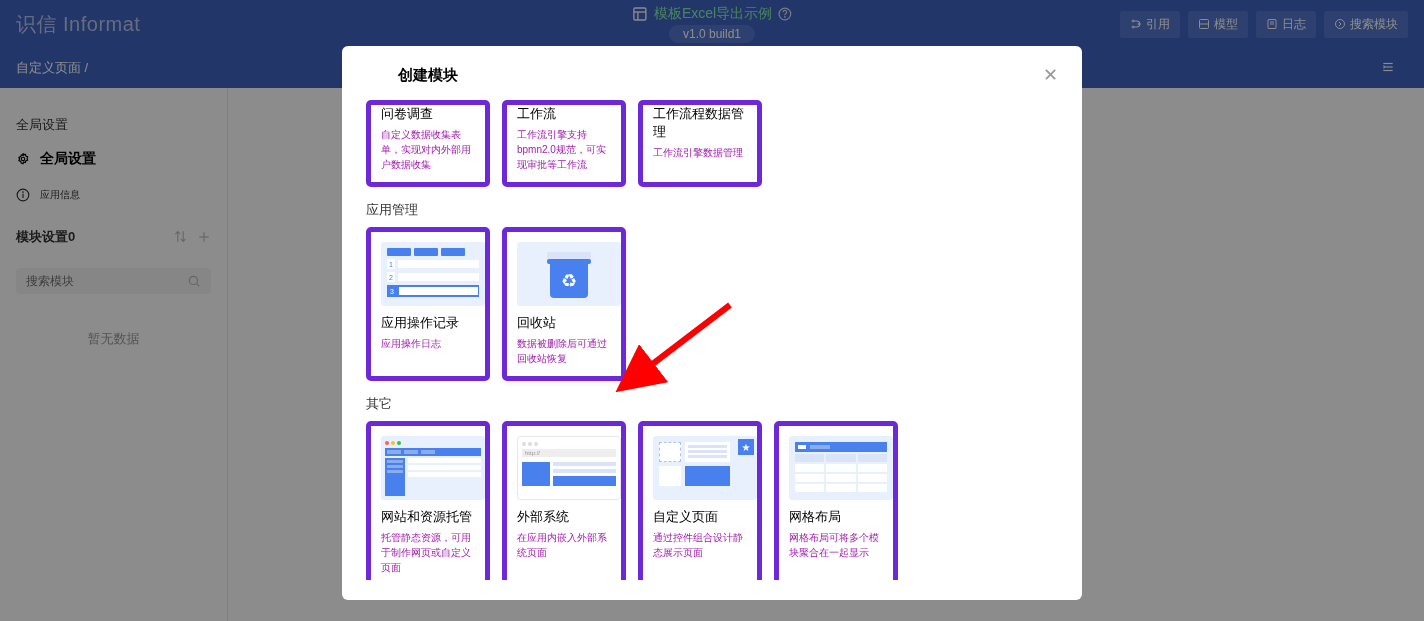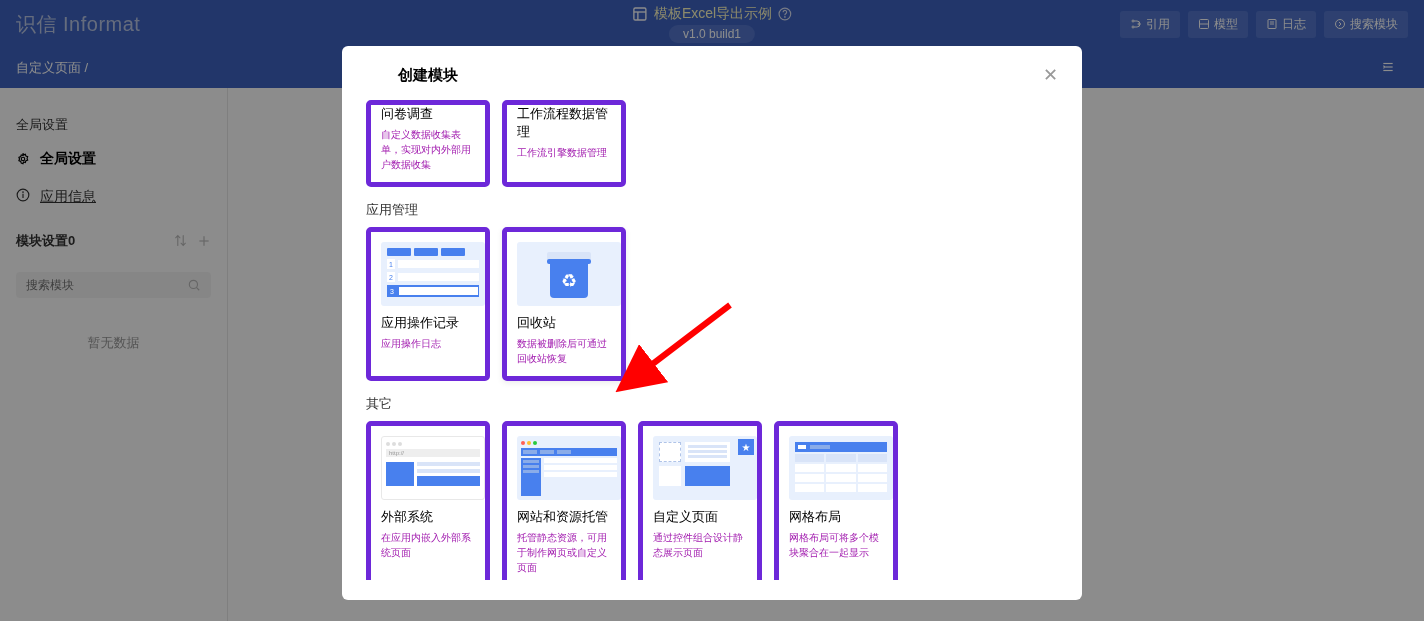--- a/index.html
+++ b/index.html
@@ -37,21 +37,21 @@
       display: flex;
       flex-direction: column;
       align-items: center;
       gap: 2px;
     }
     .app-title {
       display: flex;
       align-items: center;
       gap: 6px;
       font-size: 14px;
-      color: #fef9c3;
+      color: #86efac;
       font-weight: 500;
     }
     .title-icon {
       width: 16px;
       height: 16px;
     }
     .help-icon {
       width: 14px;
       height: 14px;
       opacity: 0.8;
@@ -127,26 +127,25 @@
     }
     .sidebar-item.active {
       font-weight: 700;
     }
     .sidebar-item svg {
       width: 14px;
       height: 14px;
     }
     .sidebar-info {
       display: flex;
-      align-items: flex-start;
+      align-items: center;
       gap: 10px;
       padding: 10px 16px;
-      font-size: 14px;
+      font-size: 10px;
       color: #333;
-      text-decoration: underline;
     }
     .module-header {
       display: flex;
       align-items: center;
       padding: 16px;
       font-size: 13px;
       color: #333;
       gap: 8px;
       font-weight: 600;
     }
@@ -699,20 +698,24 @@
     <div class="close-btn">✕</div>
   </div>
   <div class="modal-body">
 
     <div class="card-grid">
       <div class="card no-thumb">
         <div class="card-title">问卷调查</div>
         <div class="card-desc">自定义数据收集表单，实现对内外部用户数据收集</div>
       </div>
       <div class="card no-thumb">
+        <div class="card-title">工作流</div>
+        <div class="card-desc">工作流引擎支持bpmn2.0规范，可实现审批等工作流</div>
+      </div>
+      <div class="card no-thumb">
         <div class="card-title">工作流程数据管理</div>
         <div class="card-desc">工作流引擎数据管理</div>
       </div>
     </div>
 
     <div class="section-label" style="margin-top:14px">应用管理</div>
     <div class="card-grid">
       <div class="card">
         <div class="card-thumb thumb-log">
           <div class="log-header">
@@ -741,66 +744,66 @@
           <div class="recycle-bin"></div>
         </div>
         <div class="card-title">回收站</div>
         <div class="card-desc">数据被删除后可通过回收站恢复</div>
       </div>
     </div>
 
     <div class="section-label" style="margin-top:14px">其它</div>
     <div class="card-grid">
       <div class="card">
+        <div class="card-thumb thumb-web">
+          <div class="win-dots">
+              <span style="background:#ff5f56"></span>
+              <span style="background:#ffbd2e"></span>
+              <span style="background:#27c93f"></span>
+            </div>
+          <div class="web-nav">
+              <span></span>
+              <span></span>
+              <span></span>
+            </div>
+          <div class="web-body">
+            <div class="web-side">
+                <span></span>
+                <span></span>
+                <span></span>
+              </div>
+            <div class="web-main">
+                <span></span>
+                <span></span>
+                <span></span>
+              </div>
+          </div>
+        </div>
+        <div class="card-title">网站和资源托管</div>
+        <div class="card-desc">托管静态资源，可用于制作网页或自定义页面</div>
+      </div>
+      <div class="card">
         <div class="card-thumb thumb-external">
           <div class="win-dots">
               <span></span>
               <span></span>
               <span></span>
             </div>
           <div class="url-bar">http://</div>
           <div class="ext-body">
             <div class="ext-img"></div>
             <div class="ext-lines">
                 <span></span>
                 <span></span>
                 <span style="height:10px;background:#4880ee"></span>
               </div>
           </div>
         </div>
         <div class="card-title">外部系统</div>
         <div class="card-desc">在应用内嵌入外部系统页面</div>
-      </div>
-      <div class="card">
-        <div class="card-thumb thumb-web">
-          <div class="win-dots">
-              <span style="background:#ff5f56"></span>
-              <span style="background:#ffbd2e"></span>
-              <span style="background:#27c93f"></span>
-            </div>
-          <div class="web-nav">
-              <span></span>
-              <span></span>
-              <span></span>
-            </div>
-          <div class="web-body">
-            <div class="web-side">
-                <span></span>
-                <span></span>
-                <span></span>
-              </div>
-            <div class="web-main">
-                <span></span>
-                <span></span>
-                <span></span>
-              </div>
-          </div>
-        </div>
-        <div class="card-title">网站和资源托管</div>
-        <div class="card-desc">托管静态资源，可用于制作网页或自定义页面</div>
       </div>
       <div class="card">
         <div class="card-thumb thumb-custom">
           <div class="star-badge">★</div>
           <div class="custom-top">
             <div class="custom-box1"></div>
             <div class="custom-box2">
                 <span></span>
                 <span></span>
                 <span></span>

